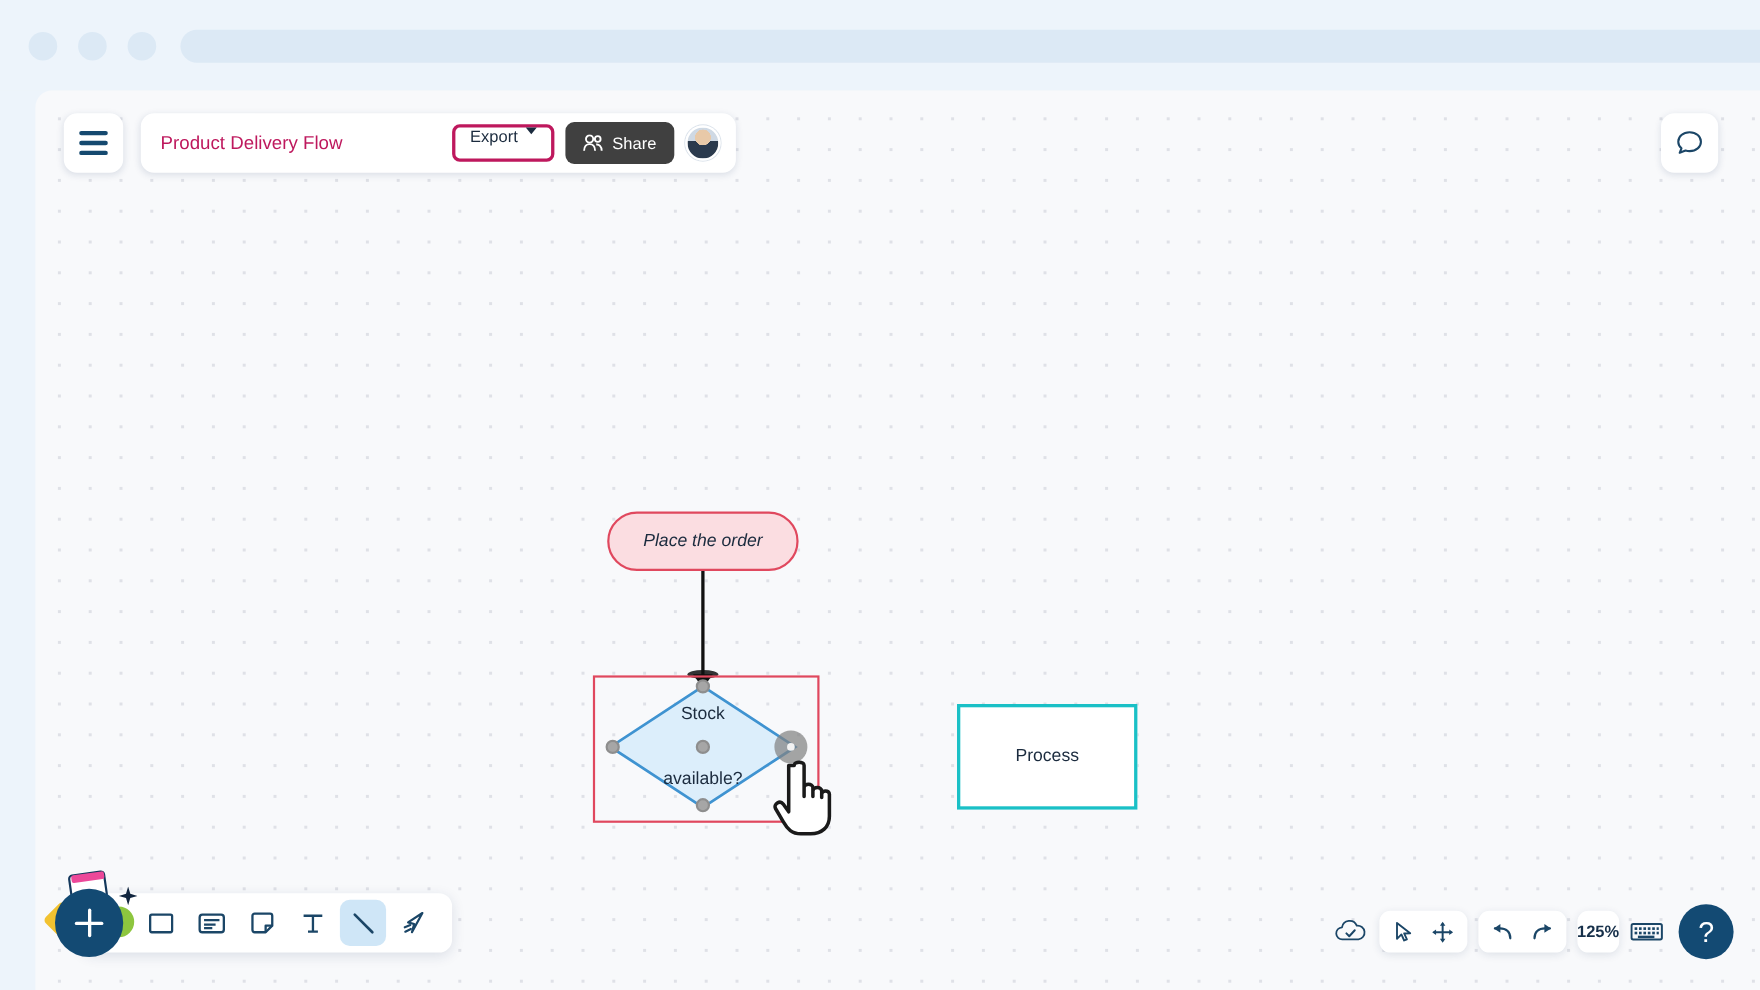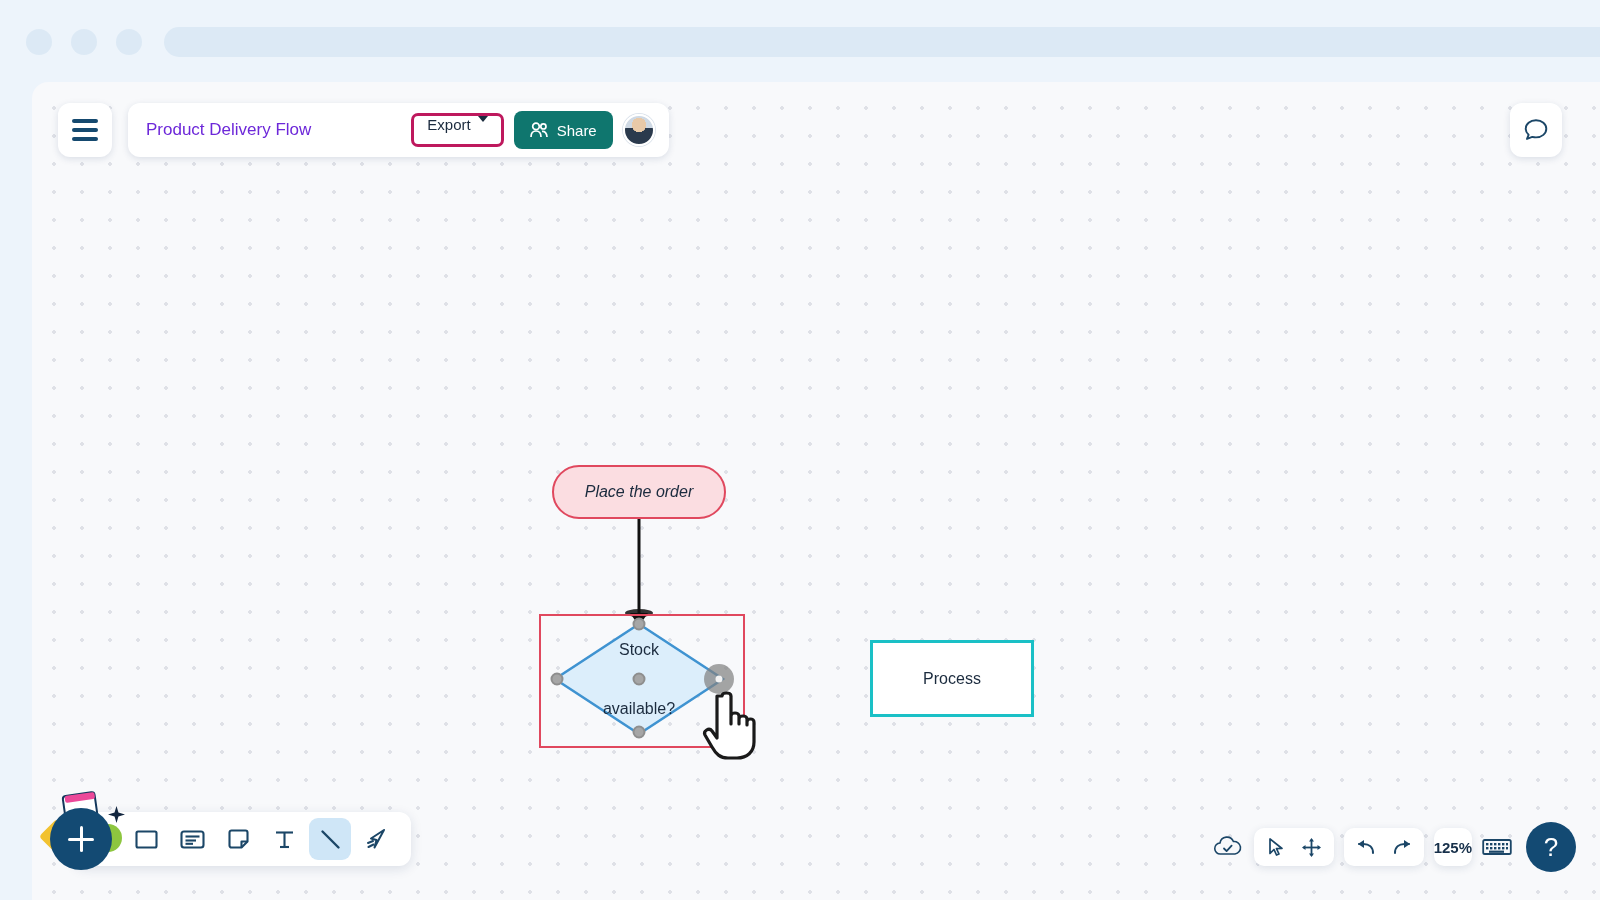--- a/index.html
+++ b/index.html
@@ -54,35 +54,35 @@
     background: #15496f; border-radius: 2px;
   }
 
   .titlebar {
     position: absolute; left: 128px; top: 103px;
     height: 54px; background: #fff; border-radius: 12px;
     box-shadow: 0 2px 7px rgba(25,50,90,.13);
     display: flex; align-items: center; padding: 0 14px 0 18px; gap: 10px;
   }
   .doc-title {
-    font-size: 17px; color: #6d28d9; white-space: nowrap;
+    font-size: 17px; color: #be185d; white-space: nowrap;
     padding-right: 90px; cursor: text;
   }
   .export-btn {
     display: flex; gap: 7px;
     height: 34px; padding: 0 13px; border: 3px solid #be185d;
     border-radius: 7px; background: #fff; font-size: 15px;
     color: #1b2b3e; cursor: pointer; white-space: nowrap;
   }
   .caret { width: 0; height: 0; border-left: 5px solid transparent;
            border-right: 5px solid transparent; border-top: 6px solid #1b2b3e; }
   .share-btn {
     display: flex; align-items: center; gap: 8px;
     height: 38px; padding: 0 16px; border-radius: 8px;
-    background: #0f766e; color: #fff; font-size: 15px;
+    background: #404040; color: #fff; font-size: 15px;
     cursor: pointer; white-space: nowrap;
   }
   .avatar {
     width: 32px; height: 32px; border-radius: 50%;
     background: radial-gradient(circle at 50% 32%, #e8c9a8 0 30%, transparent 31%),
                 linear-gradient(#cfd9e4 0 42%, #2b3a4d 42% 100%);
     border: 2px solid #fff; box-shadow: 0 0 0 1px #dde4ec;
     flex: 0 0 auto; cursor: pointer;
   }
 
@@ -129,21 +129,21 @@
     border: none;
   }
   .handle.big::after {
     content: ""; position: absolute; left: 50%; top: 50%;
     width: 7px; height: 7px; border-radius: 50%; background: #f2f2f2;
     transform: translate(-50%,-50%);
   }
 
   .shape-process {
     position: absolute; left: 838px; top: 558px;
-    width: 164px; height: 77px;
+    width: 164px; height: 96px;
     background: #fff; border: 3px solid #1ac0c6;
     display: flex; align-items: center; justify-content: center;
     font-size: 16px; color: #1b2b3e; cursor: pointer;
   }
 
   .cursor-hand { position: absolute; left: 668px; top: 608px; pointer-events: none; }
 
   
   .toolbar {
     position: absolute; left: 73px; top: 812px;

